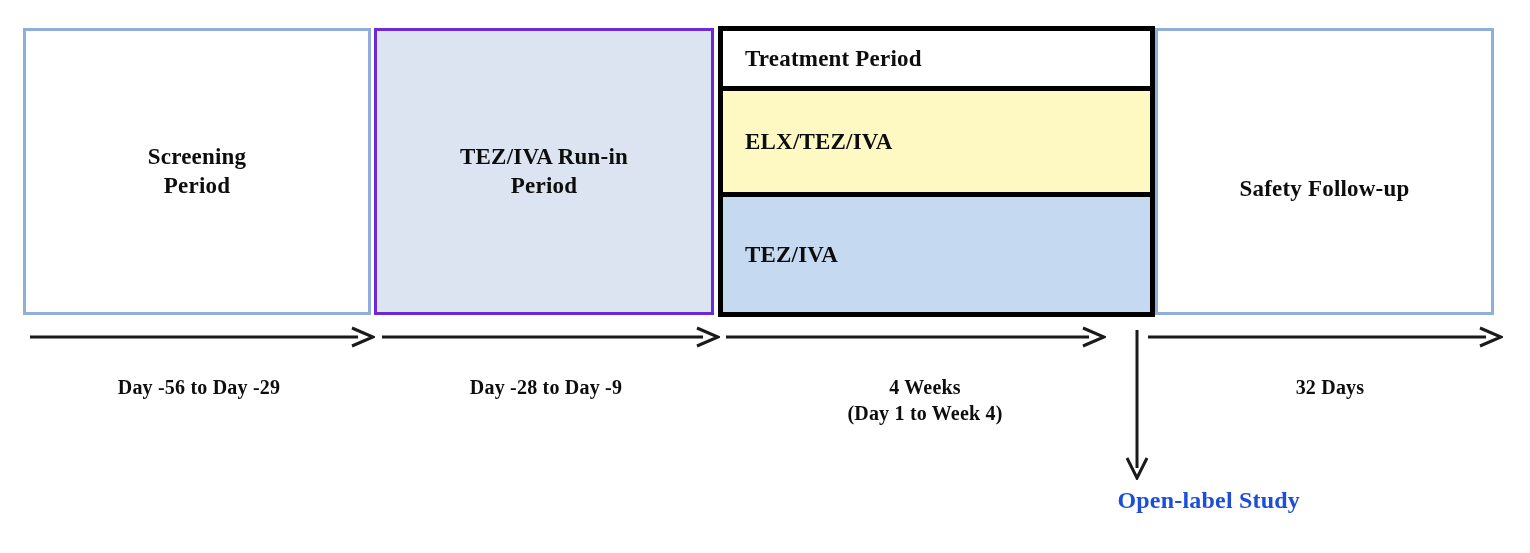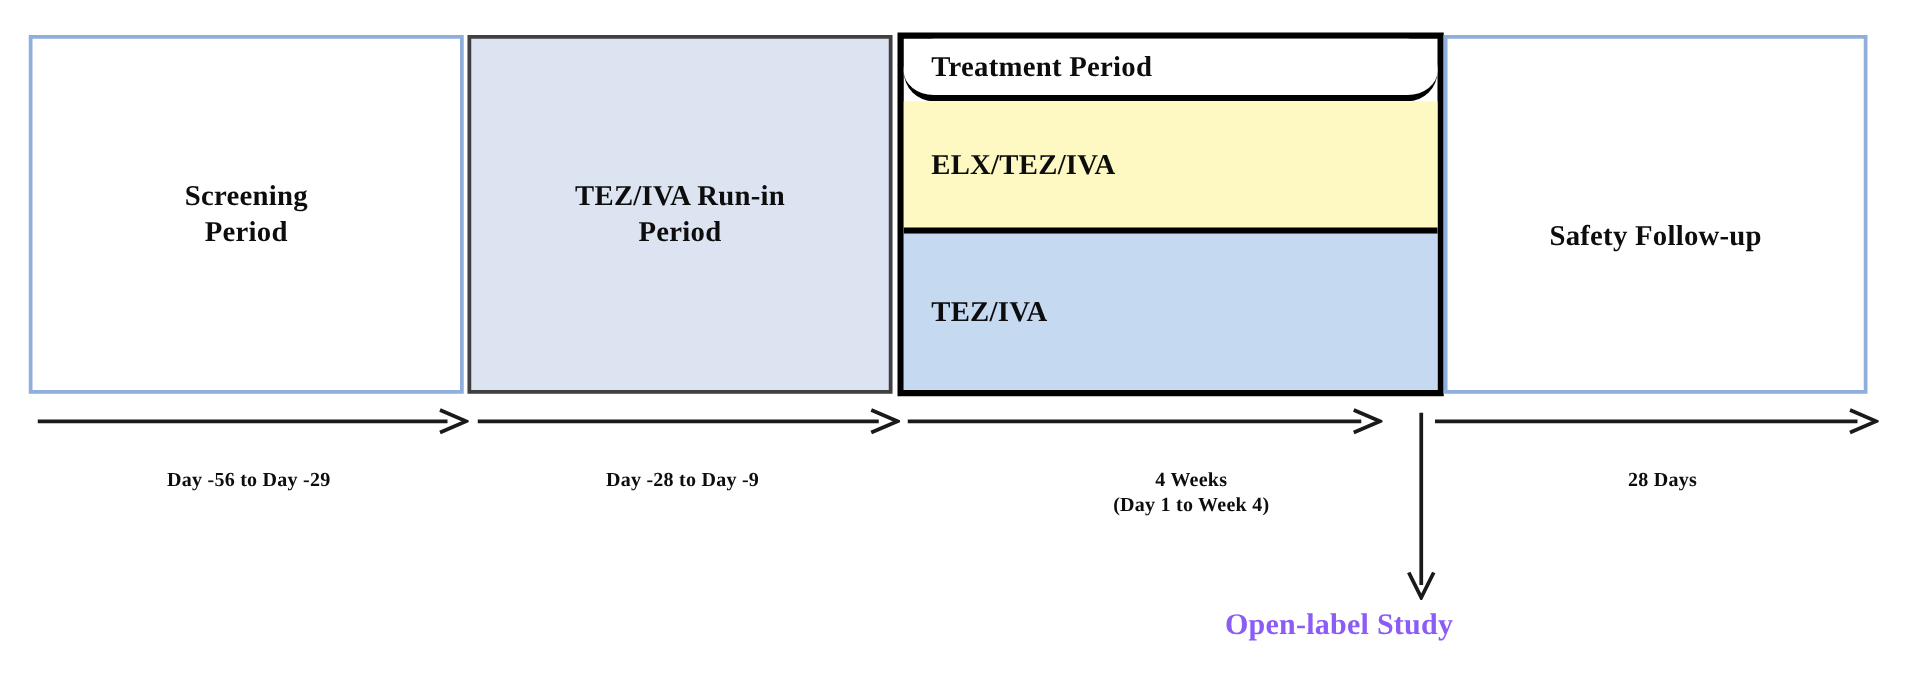--- a/index.html
+++ b/index.html
@@ -43,21 +43,21 @@
     width: 348px;
     height: 287px;
     border: 3px solid #8FAEDC;
     background: #ffffff;
   }
   #box-runin {
     left: 374px;
     top: 28px;
     width: 340px;
     height: 287px;
-    border: 3px solid #404040;
+    border: 3px solid #6d28d9;
     background: #DCE4F2;
   }
   #box-safety {
     left: 1155px;
     top: 28px;
     width: 339px;
     height: 287px;
     border: 3px solid #8FAEDC;
     background: #ffffff;
   }
@@ -82,24 +82,23 @@
     position: relative;
   }
   .sub-box .sub-label {
     font-weight: bold;
     font-size: 23px;
     color: #0d0d0d;
     padding-left: 22px;
     letter-spacing: .2px;
   }
   #sub-treatment-period {
-    height: 50px;
+    height: 60px;
     background: #ffffff;
     border-bottom: 5px solid #000000;
-    border-radius: 24px;
   }
   #sub-elx-tez-iva {
     height: 106px;
     background: #fef9c3;
     border-bottom: 5px solid #000000;
   }
   #sub-tez-iva {
     flex: 1;
     background: #C5D9F1;
     align-items: center;
@@ -111,21 +110,21 @@
     height: 22px;
     top: 326px;
   }
   .duration-arrow svg { display: block; }
 
   
   .duration-caption {
     position: absolute;
     text-align: center;
     font-weight: bold;
-    font-size: 16px;
+    font-size: 20px;
     line-height: 1.28;
     color: #0d0d0d;
     letter-spacing: .2px;
     white-space: pre-line;
   }
 
   
   #open-label-arrow {
     position: absolute;
     left: 1122px;
@@ -133,24 +132,24 @@
     width: 30px;
     height: 150px;
   }
   #open-label-arrow svg { display: block; }
 
   #open-label-caption {
     position: absolute;
     left: 980px;
     top: 487px;
     width: 320px;
-    text-align: left;
+    text-align: right;
     font-weight: bold;
     font-size: 24px;
-    color: #8b5cf6;
+    color: #1d4ed8;
     letter-spacing: .2px;
   }
 </style>
 </head>
 <body>
 
 <div id="diagram">
 
   <div class="period-box" id="box-screening">
     <span class="box-label" style="white-space: pre-line;">Screening
@@ -203,24 +202,24 @@
     <svg width="355" height="22" viewBox="0 0 355 22">
       <line x1="0" y1="11" x2="338" y2="11" stroke="#1A1A1A" stroke-width="3"></line>
       <polyline points="332,2 353,11 332,20" fill="none" stroke="#1A1A1A" stroke-width="3"></polyline>
     </svg>
   </div>
 
   <div class="duration-caption" style="left: 14px; top: 375px; width: 370px; white-space: pre-line;">Day -56 to Day -29</div>
 
   <div class="duration-caption" style="left: 372px; top: 375px; width: 348px; white-space: pre-line;">Day -28 to Day -9</div>
 
-  <div class="duration-caption" style="left: 758px; top: 375px; width: 390px; white-space: pre-line;">4 Weeks
+  <div class="duration-caption" style="left: 730px; top: 375px; width: 390px; white-space: pre-line;">4 Weeks
 (Day 1 to Week 4)</div>
 
-  <div class="duration-caption" style="left: 1160px; top: 375px; width: 340px; white-space: pre-line;">28 Days</div>
+  <div class="duration-caption" style="left: 1160px; top: 375px; width: 340px; white-space: pre-line;">32 Days</div>
 
   <div id="open-label-arrow">
     <svg width="30" height="150" viewBox="0 0 30 150">
       <line x1="15" y1="0" x2="15" y2="138" stroke="#1A1A1A" stroke-width="3"></line>
       <polyline points="5,128 15,148 25,128" fill="none" stroke="#1A1A1A" stroke-width="3"></polyline>
     </svg>
   </div>
 
   <div id="open-label-caption">Open-label Study</div>
 

